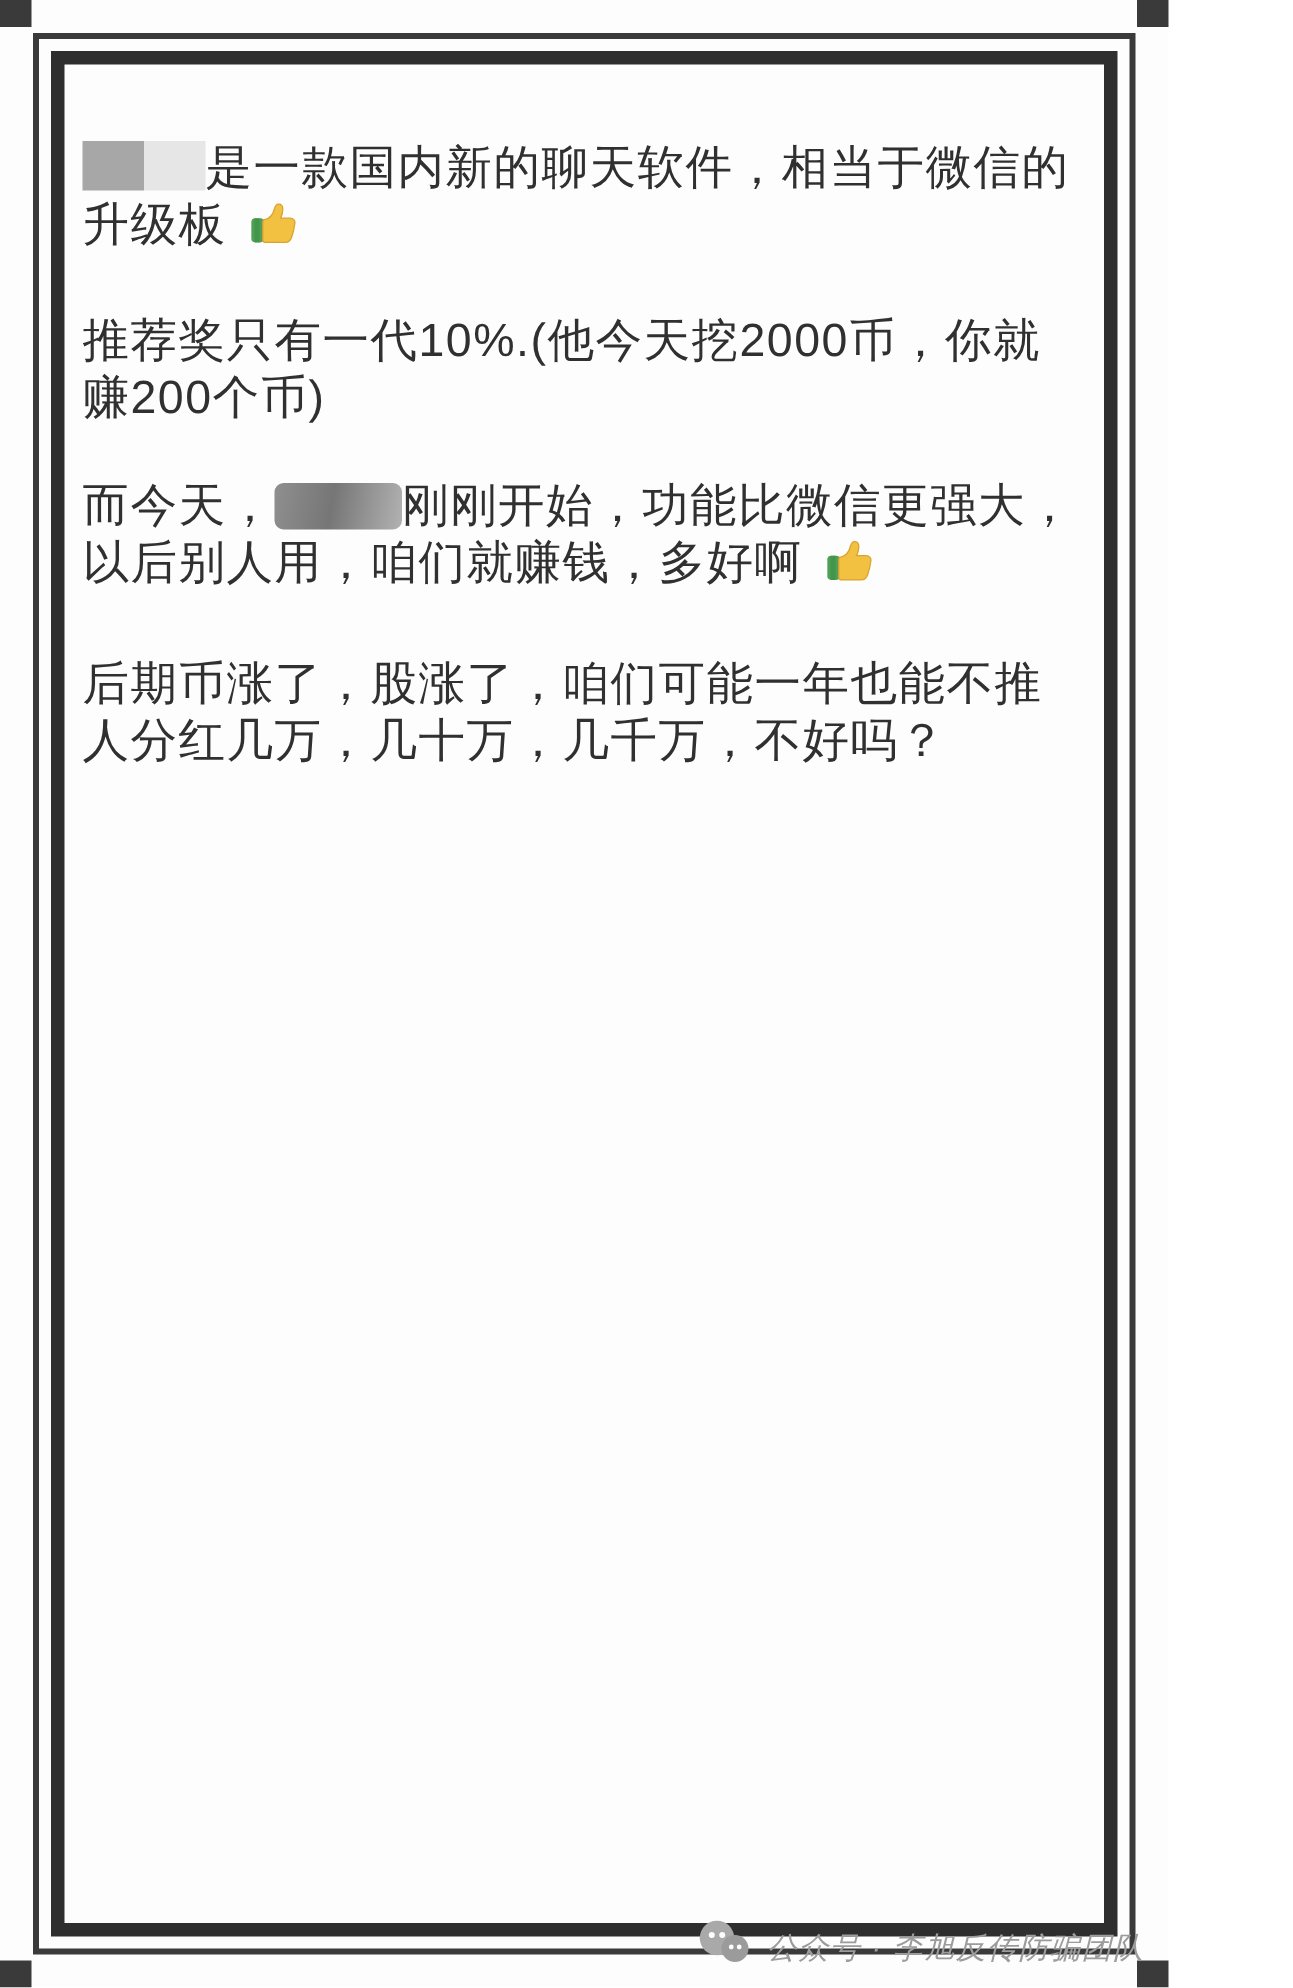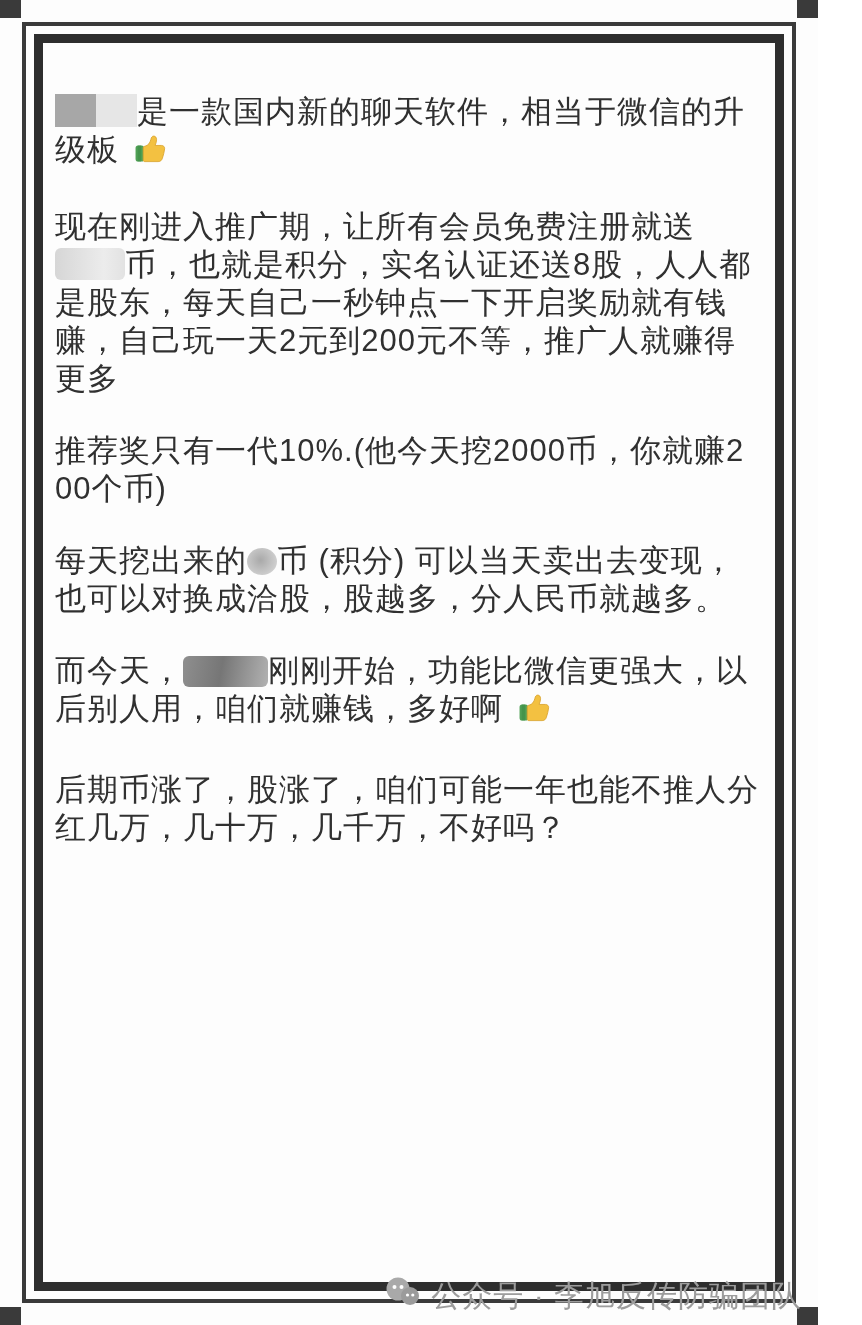--- a/index.html
+++ b/index.html
@@ -9,21 +9,20 @@
     height: 1325px;
     background: #ffffff;
     font-family: "Liberation Sans", "DejaVu Sans", sans-serif;
     overflow: hidden;
   }
   .stage {
     position: relative;
     width: 779px;
     height: 1325px;
     background: #fdfdfd;
-    padding-left: 39px;
   }
   
   .corner {
     position: absolute;
     width: 21px;
     height: 18px;
     background: #3a3a3a;
   }
   .corner.tl { left: 0; top: 0; }
   .corner.tr { right: 0; top: 0; }
@@ -105,27 +104,28 @@
     vertical-align: -5px;
     margin-left: 4px;
   }
 
   
   .watermark {
     position: absolute;
     right: 16px;
     bottom: 8px;
     display: flex;
-    align-items: flex-start;
+    align-items: center;
     gap: 10px;
     z-index: 10;
     color: #9c9c9c;
-    font-size: 30px;
+    font-size: 20px;
     letter-spacing: 1px;
     white-space: nowrap;
+    font-style: italic;
   }
 </style>
 </head>
 <body>
 
 <div class="stage">
 
   <div class="corner tl"></div>
   <div class="corner tr"></div>
   <div class="corner bl"></div>
@@ -138,23 +138,21 @@
   <div class="content" id="article-body">
       <p><span class="blur blur-twotone" style="width: 82px;"></span><span>是一款国内新的聊天软件，相当于微信的升级板</span>
   <span class="emoji-thumb">
     <svg width="34" height="34" viewBox="0 0 40 40">
       <rect x="3" y="17" width="10" height="19" rx="3" fill="#4fa055"></rect>
       <rect x="5.5" y="17" width="4" height="19" fill="#3c8a44" opacity="0.55"></rect>
       <path d="M14 36 c-1.5 0 -2 -1 -2 -2 V20 c0 -1 0.5 -2 2 -2 c4 -1 6 -4 7 -8 c0.6 -2.4 1.4 -4 3.3 -4 c2.2 0 3.4 1.8 3.4 4 c0 2.5 -0.8 5 -1.7 7 h7.5 c2.3 0 4 1.7 3.7 3.8 c-0.4 3.2 -1.3 7.6 -2.6 11.2 c-0.9 2.6 -2.3 4 -5 4 z" fill="#f3c141" stroke="#d9a32e" stroke-width="1"></path>
     </svg>
   </span>
 </p>
-      <p><span>现在刚进入推广期，让所有会员免费注册就送</span><span class="blur blur-light" style="width: 70px;"></span><span>币，也就是积分，实名认证还送8股，人人都是股东，每天自己一秒钟点一下开启奖励就有钱赚，自己玩一天2元到200元不等，推广人就赚得更多</span></p>
       <p><span>推荐奖只有一代10%.(他今天挖2000币，你就赚200个币)</span></p>
-      <p><span>每天挖出来的</span><span class="blur blur-blob" style="width: 30px;"></span><span>币 (积分) 可以当天卖出去变现，也可以对换成洽股，股越多，分人民币就越多。</span></p>
       <p><span>而今天，</span><span class="blur blur-grad" style="width: 85px;"></span><span>刚刚开始，功能比微信更强大，以后别人用，咱们就赚钱，多好啊</span>
   <span class="emoji-thumb">
     <svg width="34" height="34" viewBox="0 0 40 40">
       <rect x="3" y="17" width="10" height="19" rx="3" fill="#4fa055"></rect>
       <rect x="5.5" y="17" width="4" height="19" fill="#3c8a44" opacity="0.55"></rect>
       <path d="M14 36 c-1.5 0 -2 -1 -2 -2 V20 c0 -1 0.5 -2 2 -2 c4 -1 6 -4 7 -8 c0.6 -2.4 1.4 -4 3.3 -4 c2.2 0 3.4 1.8 3.4 4 c0 2.5 -0.8 5 -1.7 7 h7.5 c2.3 0 4 1.7 3.7 3.8 c-0.4 3.2 -1.3 7.6 -2.6 11.2 c-0.9 2.6 -2.3 4 -5 4 z" fill="#f3c141" stroke="#d9a32e" stroke-width="1"></path>
     </svg>
   </span>
 </p>
       <p class="gap-large"><span>后期币涨了，股涨了，咱们可能一年也能不推人分红几万，几十万，几千万，不好吗？</span></p>

